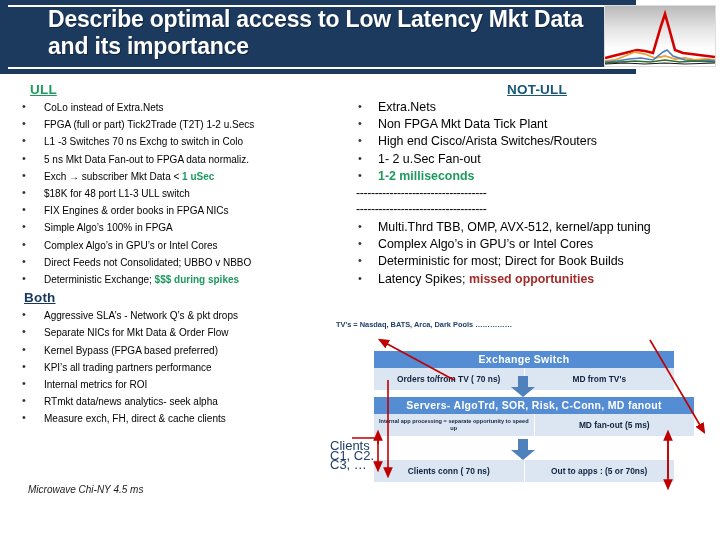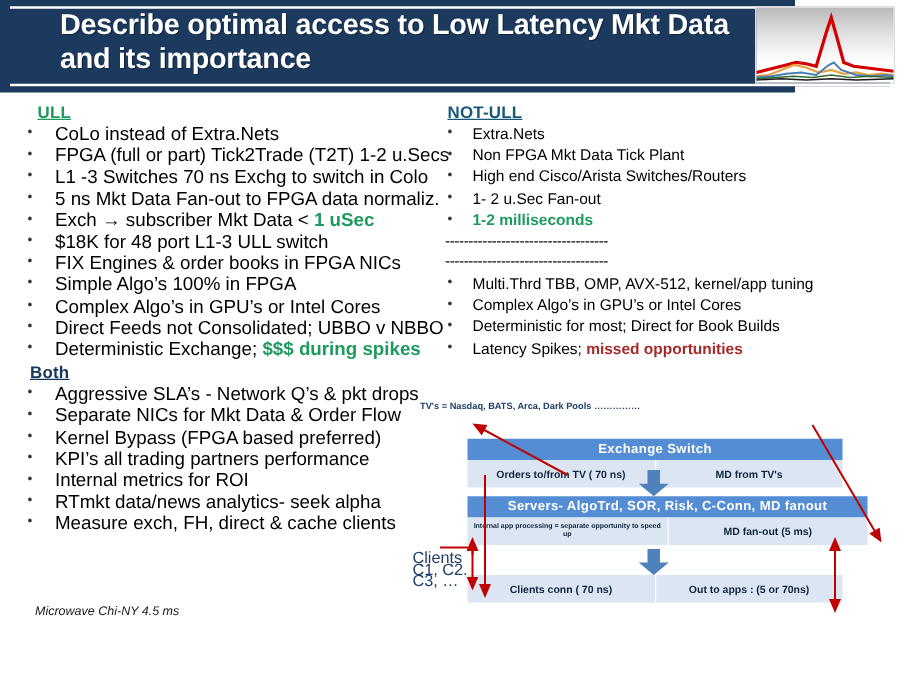--- a/index.html
+++ b/index.html
@@ -48,26 +48,26 @@
   .col-right{left:348px;width:368px;}
 
   .sec-head{
     font-weight:bold;font-size:13.5px;
     text-decoration:underline;
     margin:0 0 2px 24px;
     letter-spacing:0.2px;
   }
   .sec-head.green{color:#1d9a5e;}
   .sec-head.navy{color:#17375e;}
-  .sec-head.teal{color:#16577a;}
+  .sec-head.teal{color:#16577a;text-align:center;}
 
   ul.blist{list-style:none;margin:0;padding:0;}
   ul.blist li{
     position:relative;
-    font-size:15px;
+    font-size:10px;
     line-height:17.2px;
     color:#000000;
     padding-left:38px;
     white-space:nowrap;
   }
   ul.blist li:before{
     content:"\2022";
     position:absolute;left:16px;top:-1px;
     font-size:11px;color:#333;
   }

